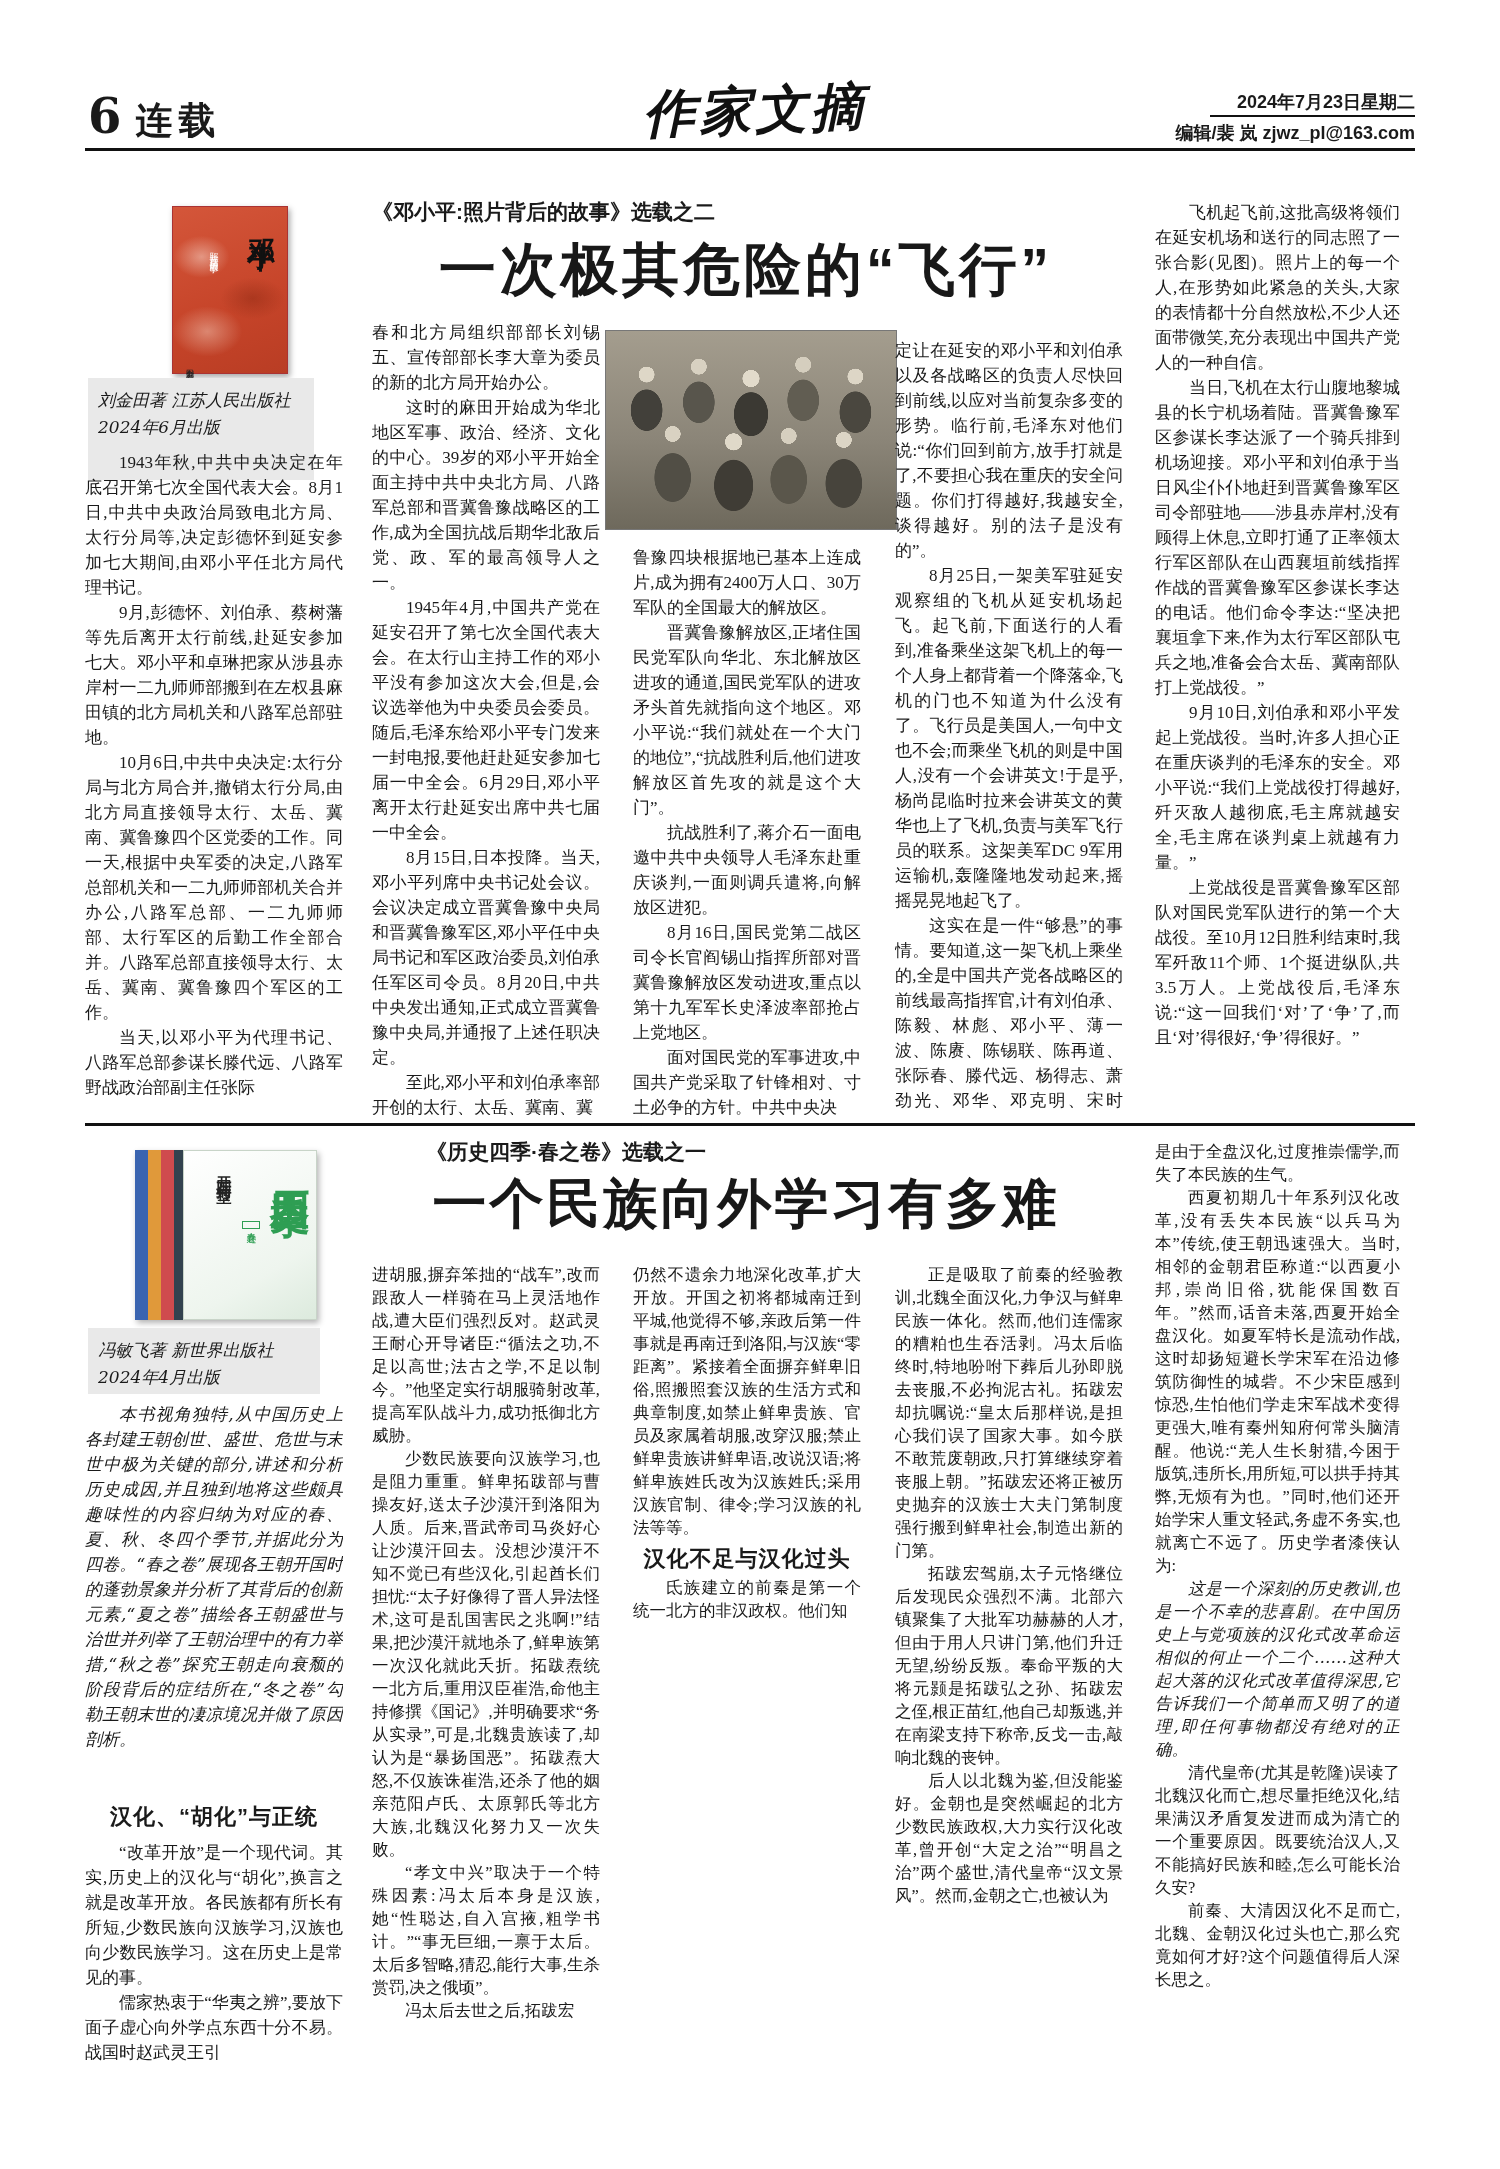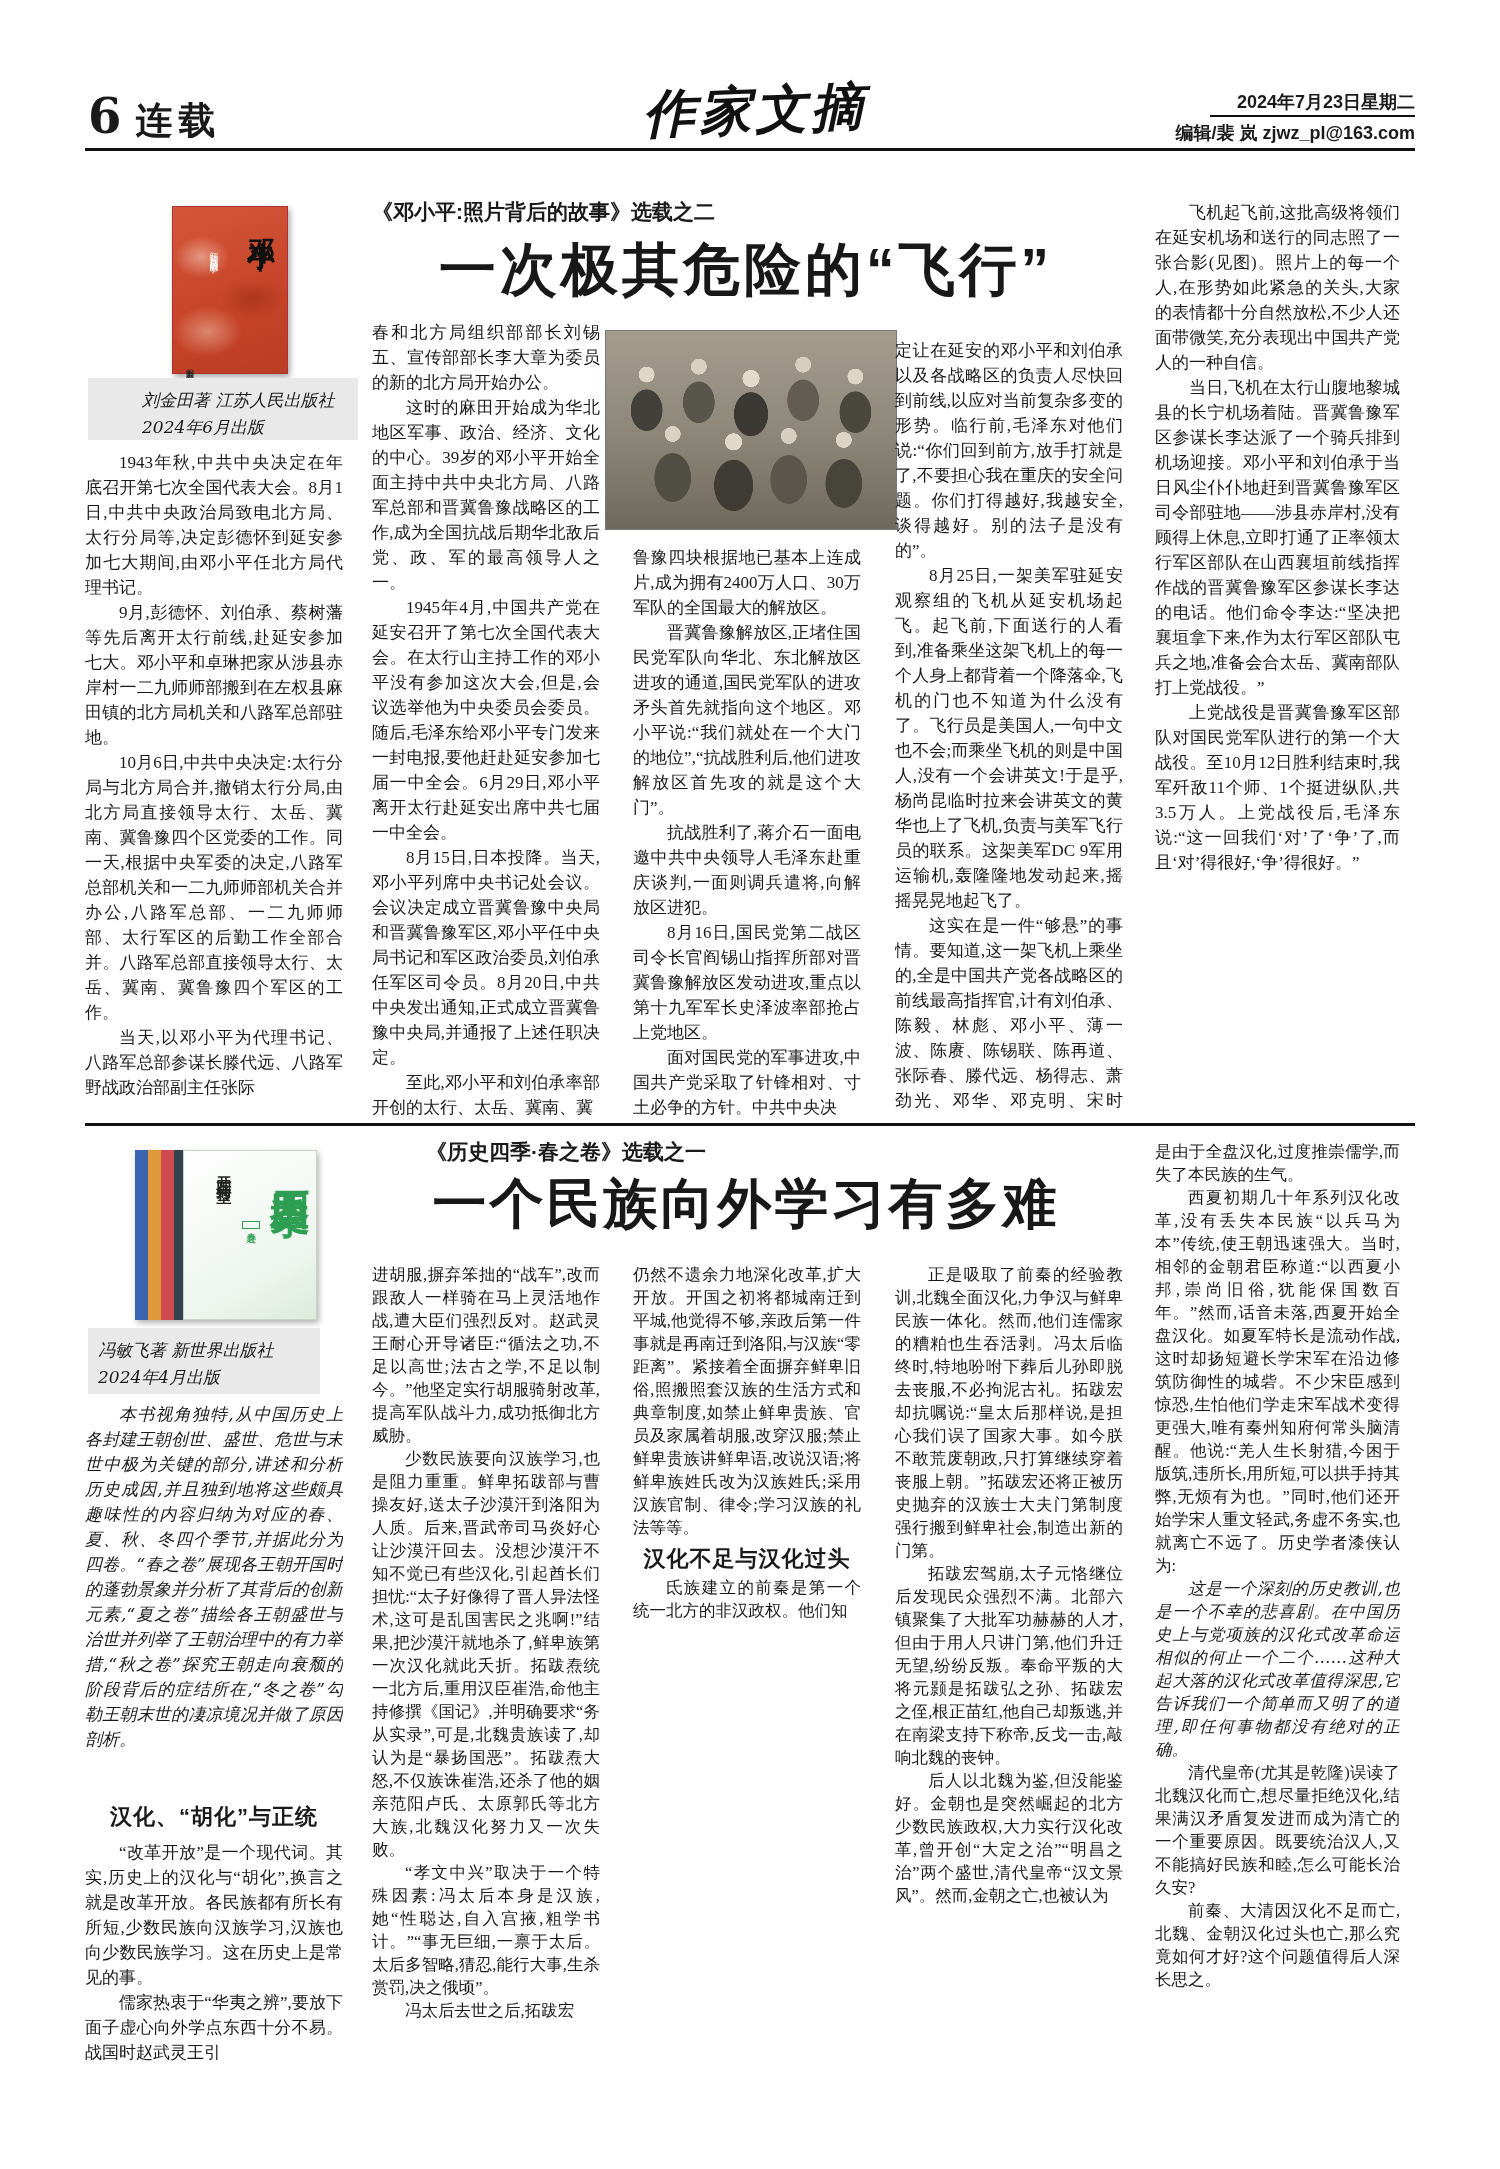--- a/index.html
+++ b/index.html
@@ -90,21 +90,21 @@
 <div class="abs rule" style="left:85px;top:148px;width:1330px;height:3px;"></div>
 
 <div class="abs series" style="left:372px;top:198px;">《邓小平:照片背后的故事》选载之二</div>
 <div class="abs headline h1a" style="left:372px;top:232px;width:748px;">一次极其危险的“飞行”</div>
 
 <div class="abs cover1" style="left:172px;top:206px;width:114px;height:166px;">
   <span class="cover1-title">邓小平</span>
   <span class="cover1-sub">照片背后的故事</span>
   <span class="cover1-author">刘金田 著</span>
 </div>
-<div class="abs caption-panel" style="left:88px;top:378px;width:226px;height:62px;padding-left:44px;">
+<div class="abs caption-panel" style="left:88px;top:378px;width:226px;height:102px;">
   <div class="caption">刘金田著 江苏人民出版社2024年6月出版</div>
 </div>
 
 <div class="abs photo" style="left:605px;top:330px;width:290px;height:198px;"></div>
 
 <div class="abs txt" style="left:85px;top:450px;width:258px;height:665px;">
   <p>1943年秋,中共中央决定在年底召开第七次全国代表大会。8月1日,中共中央政治局致电北方局、太行分局等,决定彭德怀到延安参加七大期间,由邓小平任北方局代理书记。</p>
   <p>9月,彭德怀、刘伯承、蔡树藩等先后离开太行前线,赴延安参加七大。邓小平和卓琳把家从涉县赤岸村一二九师师部搬到在左权县麻田镇的北方局机关和八路军总部驻地。</p>
   <p>10月6日,中共中央决定:太行分局与北方局合并,撤销太行分局,由北方局直接领导太行、太岳、冀南、冀鲁豫四个区党委的工作。同一天,根据中央军委的决定,八路军总部机关和一二九师师部机关合并办公,八路军总部、一二九师师部、太行军区的后勤工作全部合并。八路军总部直接领导太行、太岳、冀南、冀鲁豫四个军区的工作。</p>
   <p>当天,以邓小平为代理书记、八路军总部参谋长滕代远、八路军野战政治部副主任张际</p>
@@ -128,20 +128,21 @@
 
 <div class="abs txt" style="left:895px;top:338px;width:228px;height:777px;">
   <p class="cont">定让在延安的邓小平和刘伯承以及各战略区的负责人尽快回到前线,以应对当前复杂多变的形势。临行前,毛泽东对他们说:“你们回到前方,放手打就是了,不要担心我在重庆的安全问题。你们打得越好,我越安全,谈得越好。别的法子是没有的”。</p>
   <p>8月25日,一架美军驻延安观察组的飞机从延安机场起飞。起飞前,下面送行的人看到,准备乘坐这架飞机上的每一个人身上都背着一个降落伞,飞机的门也不知道为什么没有了。飞行员是美国人,一句中文也不会;而乘坐飞机的则是中国人,没有一个会讲英文!于是乎,杨尚昆临时拉来会讲英文的黄华也上了飞机,负责与美军飞行员的联系。这架美军DC 9军用运输机,轰隆隆地发动起来,摇摇晃晃地起飞了。</p>
   <p>这实在是一件“够悬”的事情。要知道,这一架飞机上乘坐的,全是中国共产党各战略区的前线最高指挥官,计有刘伯承、陈毅、林彪、邓小平、薄一波、陈赓、陈锡联、陈再道、张际春、滕代远、杨得志、萧劲光、邓华、邓克明、宋时轮、李天佑等,共20余人!</p>
 </div>
 
 <div class="abs txt" style="left:1155px;top:200px;width:245px;height:915px;">
   <p>飞机起飞前,这批高级将领们在延安机场和送行的同志照了一张合影(见图)。照片上的每一个人,在形势如此紧急的关头,大家的表情都十分自然放松,不少人还面带微笑,充分表现出中国共产党人的一种自信。</p>
   <p>当日,飞机在太行山腹地黎城县的长宁机场着陆。晋冀鲁豫军区参谋长李达派了一个骑兵排到机场迎接。邓小平和刘伯承于当日风尘仆仆地赶到晋冀鲁豫军区司令部驻地——涉县赤岸村,没有顾得上休息,立即打通了正率领太行军区部队在山西襄垣前线指挥作战的晋冀鲁豫军区参谋长李达的电话。他们命令李达:“坚决把襄垣拿下来,作为太行军区部队屯兵之地,准备会合太岳、冀南部队打上党战役。”</p>
+  <p>9月10日,刘伯承和邓小平发起上党战役。当时,许多人担心正在重庆谈判的毛泽东的安全。邓小平说:“我们上党战役打得越好,歼灭敌人越彻底,毛主席就越安全,毛主席在谈判桌上就越有力量。”</p>
   <p>上党战役是晋冀鲁豫军区部队对国民党军队进行的第一个大战役。至10月12日胜利结束时,我军歼敌11个师、1个挺进纵队,共3.5万人。上党战役后,毛泽东说:“这一回我们‘对’了‘争’了,而且‘对’得很好,‘争’得很好。”</p>
 </div>
 
 <div class="abs rule" style="left:85px;top:1123px;width:1330px;height:3px;"></div>
 
 <div class="abs series" style="left:426px;top:1138px;">《历史四季·春之卷》选载之一</div>
 <div class="abs headline h2a" style="left:372px;top:1168px;width:748px;">一个民族向外学习有多难</div>
 
 <div class="abs cover2" style="left:135px;top:1150px;width:182px;height:170px;">
   <div class="spine sp-blue"></div>

